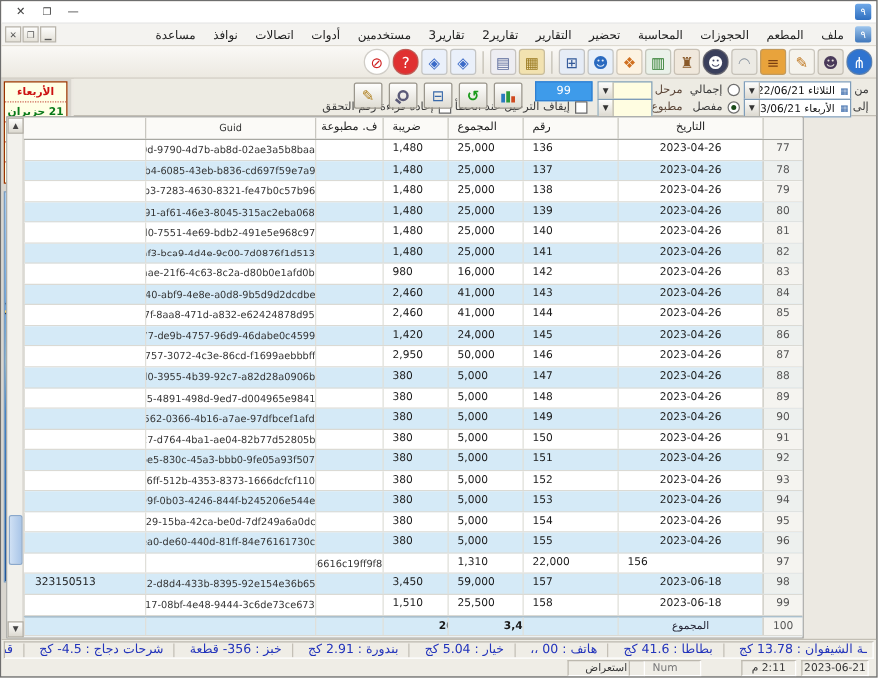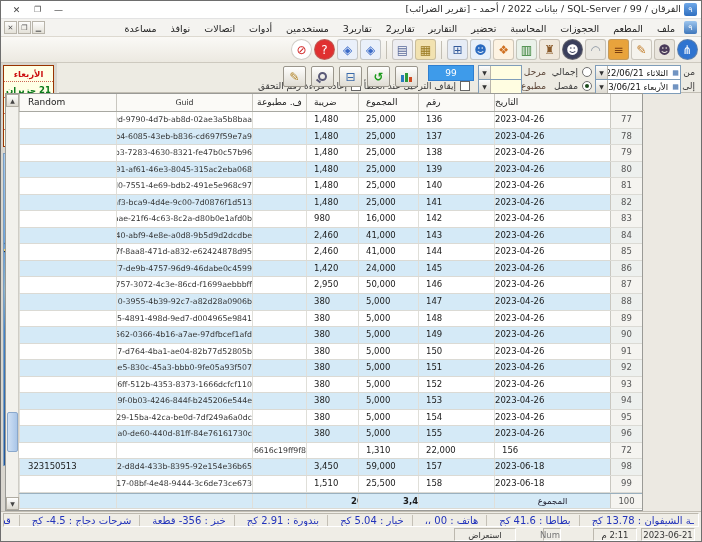--- a/index.html
+++ b/index.html
@@ -74,41 +74,40 @@
   .tgrid { position:absolute; left:13px; right:0; top:0; bottom:0; overflow:hidden; }
   .thead, .trow { display:grid; grid-template-columns:32px 116px 76px 60px 52px 54px 136px 1fr; direction:rtl; }
   .thead { height:18px; background:#FBFAF7; border-bottom:1px solid #a8a8a2; }
   .hcell { font-size:9px; color:#222; text-align:center; line-height:17px; border-left:1px solid #c9c7c0; white-space:nowrap; overflow:hidden; }
   .trow { height:16.55px; border-bottom:1px solid #DBDAD4; background:#fff; }
   .trow.alt { background:#D5EAF7; }
   .trow.totals { background:#D5EAF7; border-top:1px solid #9ab0bf; }
   .cell { font-size:8.5px; color:#1a1a1a; line-height:15.5px; border-left:1px solid #E0DFD9; white-space:nowrap; overflow:hidden; }
   .c-n { text-align:center; color:#555; background:#F5F4F0; border-left:1px solid #c9c7c0; font-size:8.5px; }
   .trow.alt .c-n { background:#EDF0EE; }
-  .c-date { text-align:left; }
+  .c-date { text-align:center; }
   .c-num, .c-total, .c-tax { text-align:left; padding-left:7px; direction:ltr; }
   .c-guid { text-align:center; font-size:7.8px; color:#333; }
   .c-random { text-align:left; padding-left:8px; direction:ltr; }
   .cell.b { font-weight:bold;padding-left:44px; }
   .cell.lbl { text-align:center; color:#223; }
 
   
   .statusbar { position:absolute; bottom:0; right:0; left:0; height:30px; background:#EFEDE6; border-top:1px solid #c2beb4; }
   .ticker { position:absolute; top:1px; right:2px; left:2px; height:14px; display:flex; align-items:center; overflow:hidden; direction:rtl; border:1px solid; border-color:#bcb8ae #fff #fff #bcb8ae; padding:0 4px; }
   .tick { font-size:10px; color:#2233BB; white-space:nowrap; padding-left:12px; border-left:1px solid #c4c0b6; margin-left:8px; }
   .scell { position:absolute; top:16px; height:13px; border:1px solid; border-color:#bcb8ae #fff #fff #bcb8ae; font-size:8.5px; color:#333; text-align:center; line-height:12px; }
 </style>
 </head>
 <body>
 
 <div class="win">
 
   <div class="titlebar">
     <span class="app-icon">۹</span>
-    <span class="title-text">الفرقان / 99 / SQL-Server / بيانات 2022 / أحمد - [تقرير الضرائب]</span>
     <span class="wc close">✕</span>
     <span class="wc restore">❐</span>
     <span class="wc min">—</span>
   </div>
 
   <div class="menubar">
     <span class="mdi-icon">۹</span>
     <div class="menu-items">
         <span class="menu-item">ملف</span>
         <span class="menu-item">المطعم</span>
@@ -261,21 +260,20 @@
     </div>
     <div class="tgrid">
       <div class="thead">
           <div class="hcell c-n"></div>
           <div class="hcell c-date">التاريخ</div>
           <div class="hcell c-num">رقم</div>
           <div class="hcell c-total">المجموع</div>
           <div class="hcell c-tax">ضريبة</div>
           <div class="hcell c-printed">ف. مطبوعة</div>
           <div class="hcell c-guid">Guid</div>
-          <div class="hcell c-random">Random</div>
         </div>
       <div>
           <div class="trow">
             <div class="cell c-n">77</div>
             <div class="cell c-date">2023-04-26</div>
             <div class="cell c-num">136</div>
             <div class="cell c-total">25,000</div>
             <div class="cell c-tax">1,480</div>
             <div class="cell c-printed"></div>
             <div class="cell c-guid">cbaa1a9d-9790-4d7b-ab8d-02ae3a5b8baa</div>
@@ -465,21 +463,21 @@
             <div class="cell c-n">96</div>
             <div class="cell c-date">2023-04-26</div>
             <div class="cell c-num">155</div>
             <div class="cell c-total">5,000</div>
             <div class="cell c-tax">380</div>
             <div class="cell c-printed"></div>
             <div class="cell c-guid">191caea0-de60-440d-81ff-84e76161730c</div>
             <div class="cell c-random"></div>
           </div>
           <div class="trow">
-            <div class="cell c-n">72</div>
+            <div class="cell c-n">97</div>
             <div class="cell c-num">156</div>
             <div class="cell c-total">22,000</div>
             <div class="cell c-tax">1,310</div>
             <div class="cell c-printed"></div>
             <div class="cell c-guid">704d5f50-8d94-4801-bb7d-6616c19ff9f8</div>
             <div class="cell c-random"></div>
           </div>
           <div class="trow alt">
             <div class="cell c-n">98</div>
             <div class="cell c-date">2023-06-18</div>
@@ -519,18 +517,18 @@
         <span class="tick">ـة الشيفوان : <bdo dir="ltr">13.78</bdo> كج</span>
         <span class="tick">بطاطا : <bdo dir="ltr">41.6</bdo> كج</span>
         <span class="tick">هاتف : <bdo dir="ltr">00</bdo> ،،</span>
         <span class="tick">خيار : <bdo dir="ltr">5.04</bdo> كج</span>
         <span class="tick">بندورة : <bdo dir="ltr">2.91</bdo> كج</span>
         <span class="tick">خبز : <bdo dir="ltr">-356</bdo> قطعة</span>
         <span class="tick">شرحات دجاج : <bdo dir="ltr">-4.5</bdo> كج</span>
         <span class="tick">قطع دجاج : <bdo dir="ltr">-16.3</bdo> كج</span>
       </div>
     <div class="scell" style="right:185px;width:62px;">استعراض</div>
-    <div class="scell" style="right:140px;width:18px;color:#777;">Num</div>
+    <div class="scell" style="right:140px;width:58px;color:#777;">Num</div>
     <div class="scell" style="right:64px;width:44px;">2:11 م</div>
     <div class="scell" style="right:6px;width:54px;">2023-06-21</div>
   </div>
 
 </div>
 
 </body></html>

